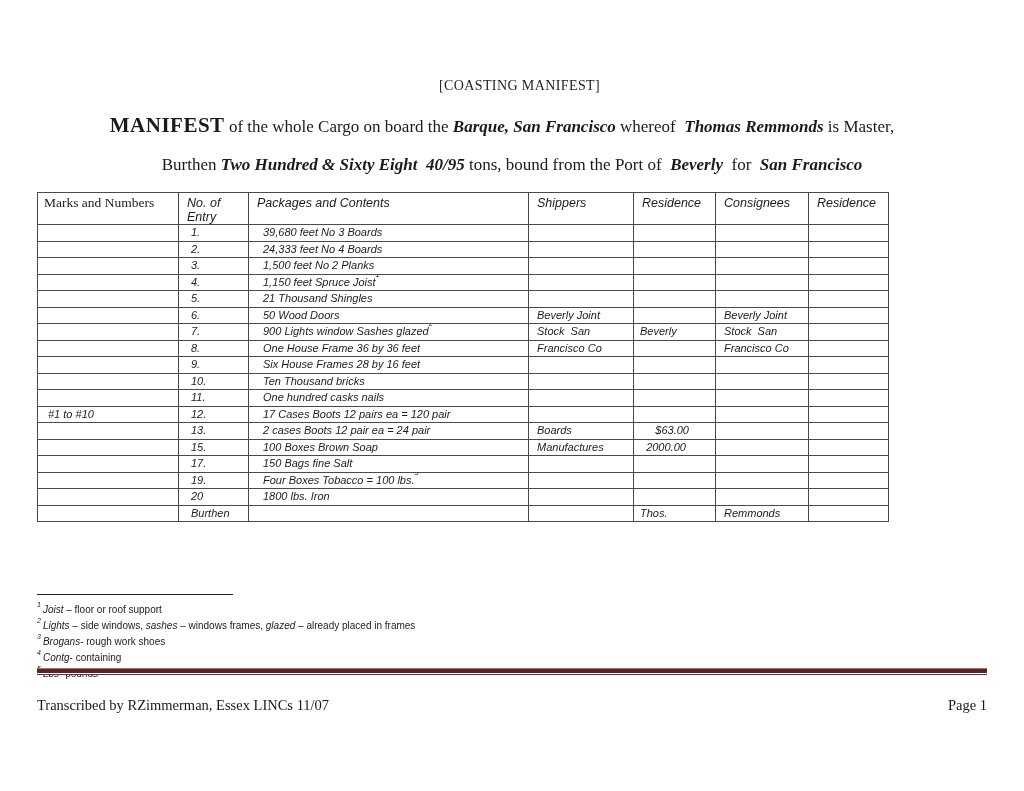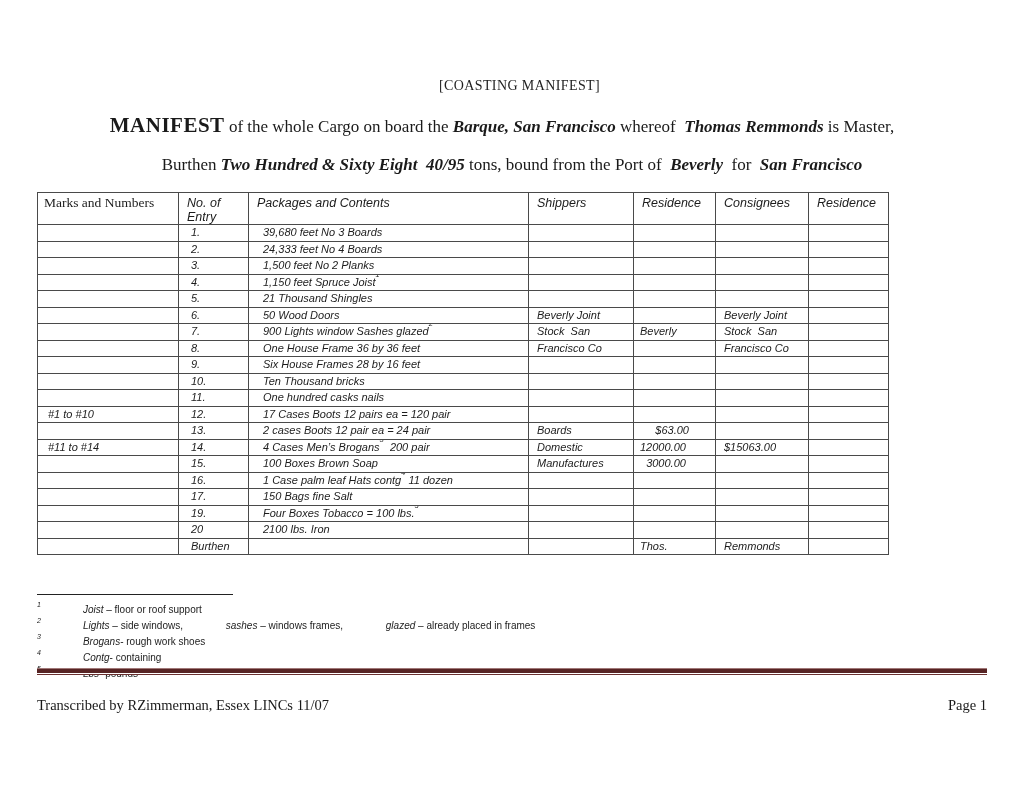--- a/index.html
+++ b/index.html
@@ -70,21 +70,21 @@
     font-size: 7.5px; line-height: 0; position: relative; top: -4px;
     font-style: italic;
   }
   .fn-block { position: absolute; left: 37px; top: 594px; width: 600px; }
   .fn-sep { width: 196px; border-top: 1.2px solid #222; margin-bottom: 6px; }
   .fn-line {
     font-family: "Liberation Sans", sans-serif; font-size: 10px;
     line-height: 12.7px; color: #222; white-space: pre-wrap;
   }
   .fn-line sup { font-size: 7px; position: relative; top: -2px; margin-right: 2px; font-style: italic; }
-  .fn-i { font-style: italic; margin-left: 40px; }
+  .fn-i { font-style: italic; }
   .footer-rule {
     position: absolute; left: 37px; top: 668px; width: 950px; height: 7px;
     background: linear-gradient(to bottom,
       #a07878 0px, #a07878 1px,
       #572424 1px, #572424 5px,
       #ffffff 5px, #ffffff 6px,
       #6b3030 6px, #6b3030 7px);
   }
   .footer-row {
     position: absolute; left: 37px; top: 697px; width: 950px;
@@ -246,49 +246,31 @@
   <tr>
     <td class="c-marks"></td>
     <td class="c-entry">13.</td>
     <td class="c-cont"><span>2 cases Boots 12 pair ea = 24 pair</span><sup class="fnref"></sup><span></span></td>
     <td class="c-ship">Boards</td>
     <td class="c-res">     $63.00</td>
     <td class="c-cons"></td>
     <td class="c-res2"></td>
   </tr>
 
-  <tr>
-    <td class="c-marks">#11 to #14</td>
-    <td class="c-entry">14.</td>
-    <td class="c-cont"><span>4 Cases Men’s Brogans</span><sup class="fnref">3</sup><span>  200 pair</span></td>
-    <td class="c-ship">Domestic</td>
-    <td class="c-res">12000.00</td>
-    <td class="c-cons">$15063.00</td>
-    <td class="c-res2"></td>
-  </tr>
 
   <tr>
     <td class="c-marks"></td>
     <td class="c-entry">15.</td>
     <td class="c-cont"><span>100 Boxes Brown Soap</span><sup class="fnref"></sup><span></span></td>
     <td class="c-ship">Manufactures</td>
-    <td class="c-res">  3000.00</td>
-    <td class="c-cons"></td>
-    <td class="c-res2"></td>
-  </tr>
-
-  <tr>
-    <td class="c-marks"></td>
-    <td class="c-entry">16.</td>
-    <td class="c-cont"><span>1 Case palm leaf Hats contg</span><sup class="fnref">4</sup><span> 11 dozen</span></td>
-    <td class="c-ship"></td>
-    <td class="c-res"></td>
-    <td class="c-cons"></td>
-    <td class="c-res2"></td>
-  </tr>
+    <td class="c-res">  2000.00</td>
+    <td class="c-cons"></td>
+    <td class="c-res2"></td>
+  </tr>
+
 
   <tr>
     <td class="c-marks"></td>
     <td class="c-entry">17.</td>
     <td class="c-cont"><span>150 Bags fine Salt</span><sup class="fnref"></sup><span></span></td>
     <td class="c-ship"></td>
     <td class="c-res"></td>
     <td class="c-cons"></td>
     <td class="c-res2"></td>
   </tr>
@@ -300,21 +282,21 @@
     <td class="c-cont"><span>Four Boxes Tobacco = 100 lbs.</span><sup class="fnref">5</sup><span></span></td>
     <td class="c-ship"></td>
     <td class="c-res"></td>
     <td class="c-cons"></td>
     <td class="c-res2"></td>
   </tr>
 
   <tr>
     <td class="c-marks"></td>
     <td class="c-entry">20</td>
-    <td class="c-cont"><span>2100 lbs. Iron</span><sup class="fnref"></sup><span></span></td>
+    <td class="c-cont"><span>1800 lbs. Iron</span><sup class="fnref"></sup><span></span></td>
     <td class="c-ship"></td>
     <td class="c-res"></td>
     <td class="c-cons"></td>
     <td class="c-res2"></td>
   </tr>
 
   <tr>
     <td class="c-marks"></td>
     <td class="c-entry">Burthen</td>
     <td class="c-cont"><span></span><sup class="fnref"></sup><span></span></td>

